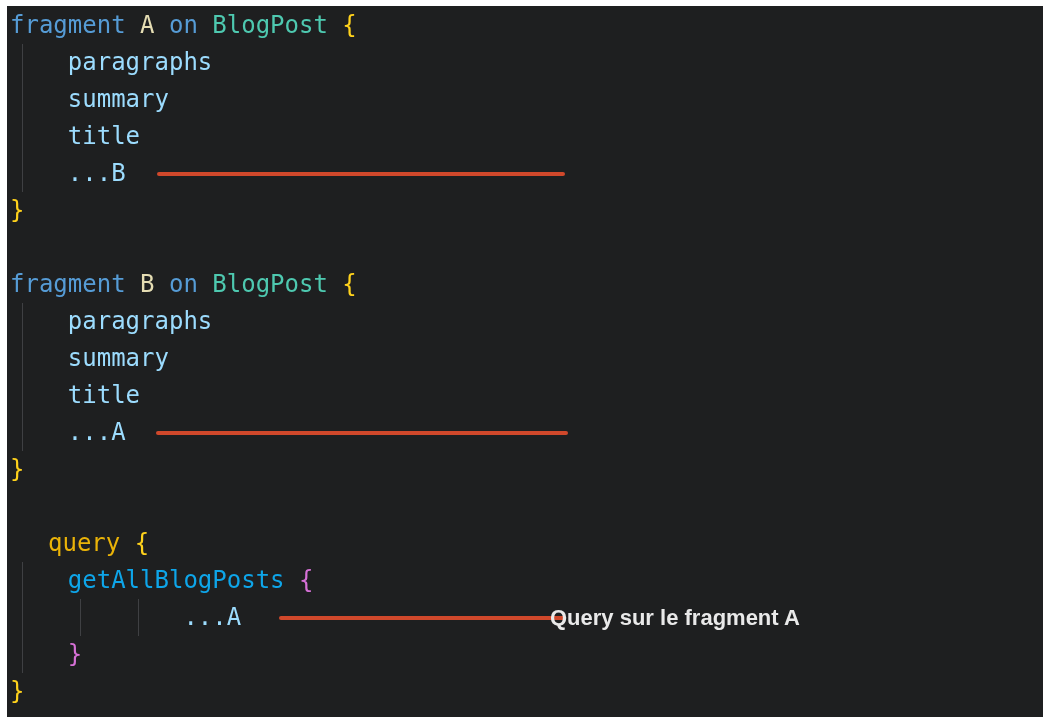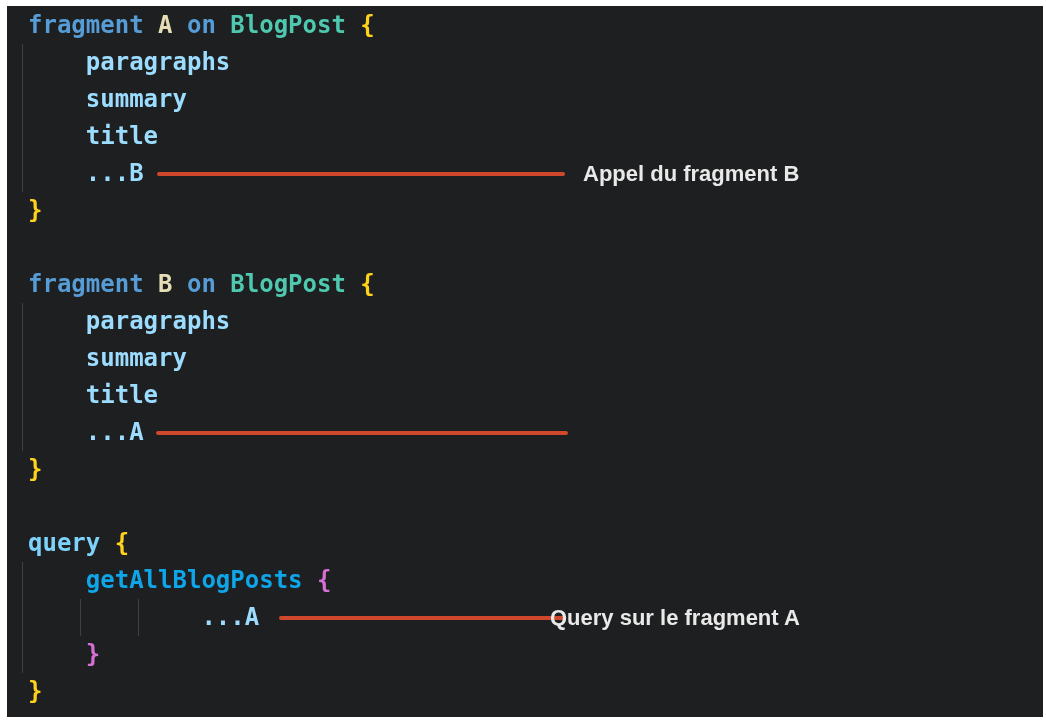--- a/index.html
+++ b/index.html
@@ -33,22 +33,21 @@
   }
   .code-layer {
     padding-top: 1px;
     font-family: "DejaVu Sans Mono", monospace;
     font-size: 24px;
   }
   .code-line {
     height: 37px;
     line-height: 37px;
     white-space: pre;
-    padding-left: 21px;
-    font-weight: bold;
+    padding-left: 3px;
   }
   .anno-rule {
     position: absolute;
     height: 4px;
     border-radius: 2px;
   }
   .anno-label {
     position: absolute;
     height: 37px;
     line-height: 37px;
@@ -78,27 +77,26 @@
         <div class="code-line"><span style="color: rgb(212, 212, 212);">    </span><span style="color: rgb(156, 220, 254);">...B</span></div>
         <div class="code-line"><span style="color: rgb(255, 210, 28);">}</span></div>
         <div class="code-line"></div>
         <div class="code-line"><span style="color: rgb(86, 156, 214);">fragment</span><span style="color: rgb(212, 212, 212);"> </span><span style="color: rgb(229, 221, 179);">B</span><span style="color: rgb(212, 212, 212);"> </span><span style="color: rgb(86, 156, 214);">on</span><span style="color: rgb(212, 212, 212);"> </span><span style="color: rgb(78, 201, 176);">BlogPost</span><span style="color: rgb(212, 212, 212);"> </span><span style="color: rgb(255, 210, 28);">{</span></div>
         <div class="code-line"><span style="color: rgb(212, 212, 212);">    </span><span style="color: rgb(156, 220, 254);">paragraphs</span></div>
         <div class="code-line"><span style="color: rgb(212, 212, 212);">    </span><span style="color: rgb(156, 220, 254);">summary</span></div>
         <div class="code-line"><span style="color: rgb(212, 212, 212);">    </span><span style="color: rgb(156, 220, 254);">title</span></div>
         <div class="code-line"><span style="color: rgb(212, 212, 212);">    </span><span style="color: rgb(156, 220, 254);">...A</span></div>
         <div class="code-line"><span style="color: rgb(255, 210, 28);">}</span></div>
         <div class="code-line"></div>
-        <div class="code-line"><span style="color: #7dd3fc;">query</span><span style="color: rgb(212, 212, 212);"> </span><span style="color: rgb(255, 210, 28);">{</span></div>
+        <div class="code-line"><span style="color: #eab308; margin-left: 38px;">query</span><span style="color: rgb(212, 212, 212);"> </span><span style="color: rgb(255, 210, 28);">{</span></div>
         <div class="code-line"><span style="color: rgb(212, 212, 212);">    </span><span style="color: #0ea5e9;">getAllBlogPosts</span><span style="color: rgb(212, 212, 212);"> </span><span style="color: rgb(214, 112, 214);">{</span></div>
         <div class="code-line"><span style="color: rgb(212, 212, 212);">            </span><span style="color: rgb(156, 220, 254);">...A</span></div>
         <div class="code-line"><span style="color: rgb(212, 212, 212);">    </span><span style="color: rgb(214, 112, 214);">}</span></div>
         <div class="code-line"><span style="color: rgb(255, 210, 28);">}</span></div>
       </div>
     <div class="anno-layer" id="annos">
         <div class="anno-rule" style="background: rgb(208, 72, 43); left: 150px; width: 408px; top: 165.5px;"></div>
-        <div class="anno-label" style="color: rgb(233, 233, 233); left: 576px; top: 149px;">Appel du fragment B</div>
         <div class="anno-rule" style="background: rgb(208, 72, 43); left: 149px; width: 412px; top: 424.5px;"></div>
         <div class="anno-rule" style="background: rgb(208, 72, 43); left: 272px; width: 287px; top: 609.5px;"></div>
         <div class="anno-label" style="color: rgb(233, 233, 233); left: 543px; top: 593px;">Query sur le fragment A</div>
       </div>
   </div>
 </div>
 
 </body></html>

